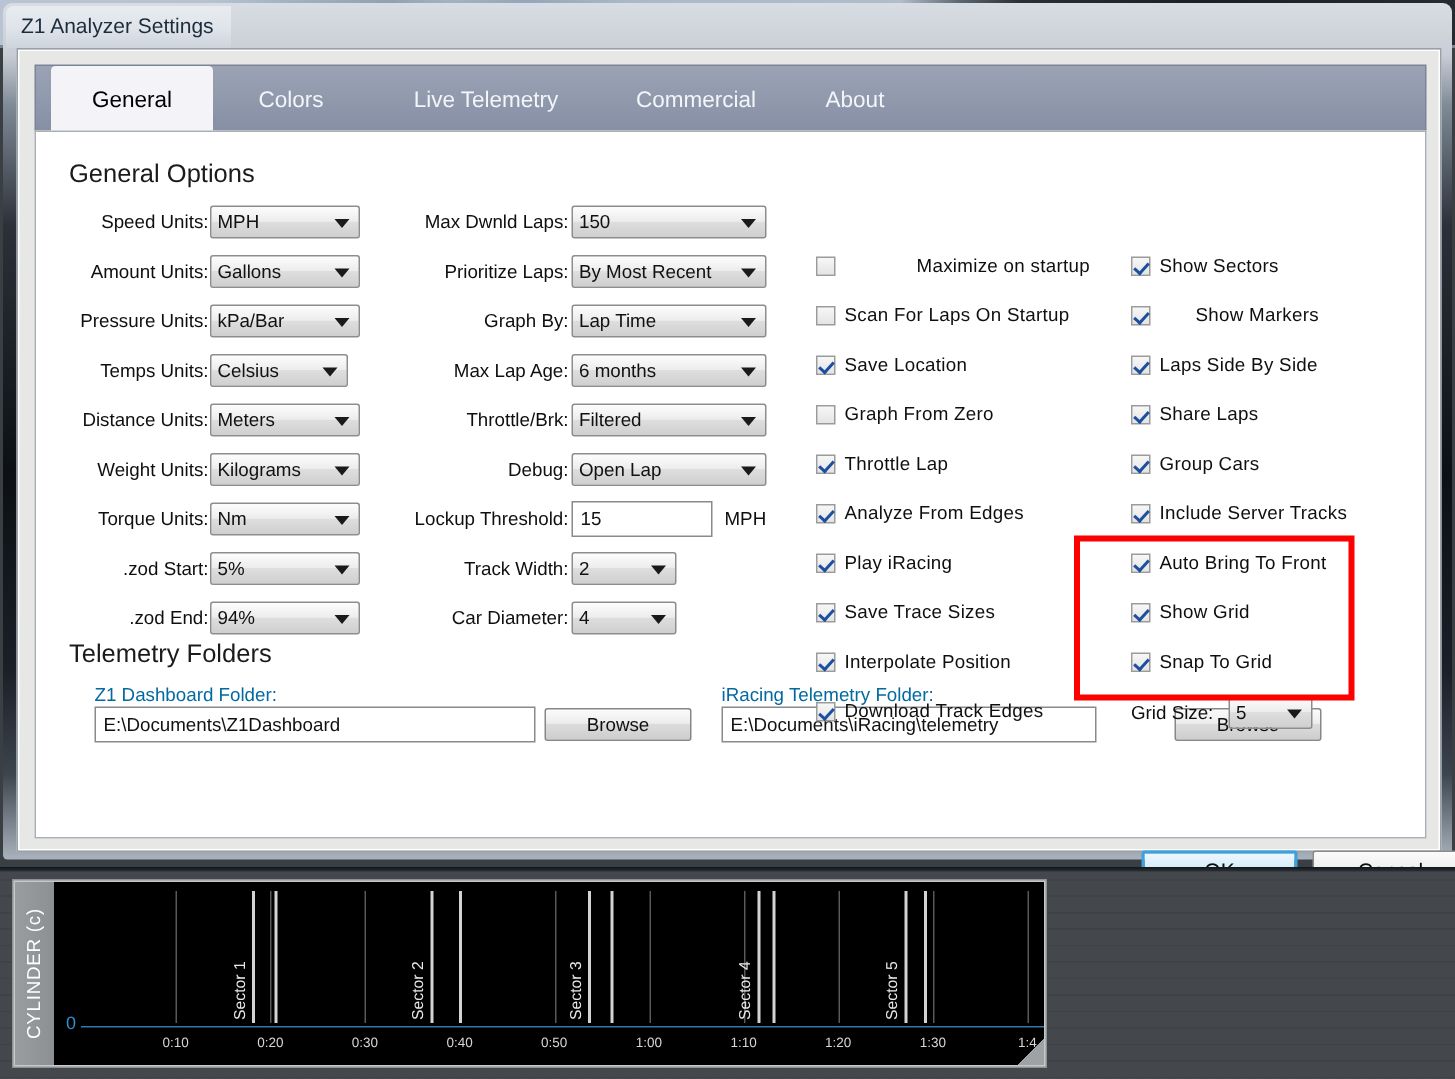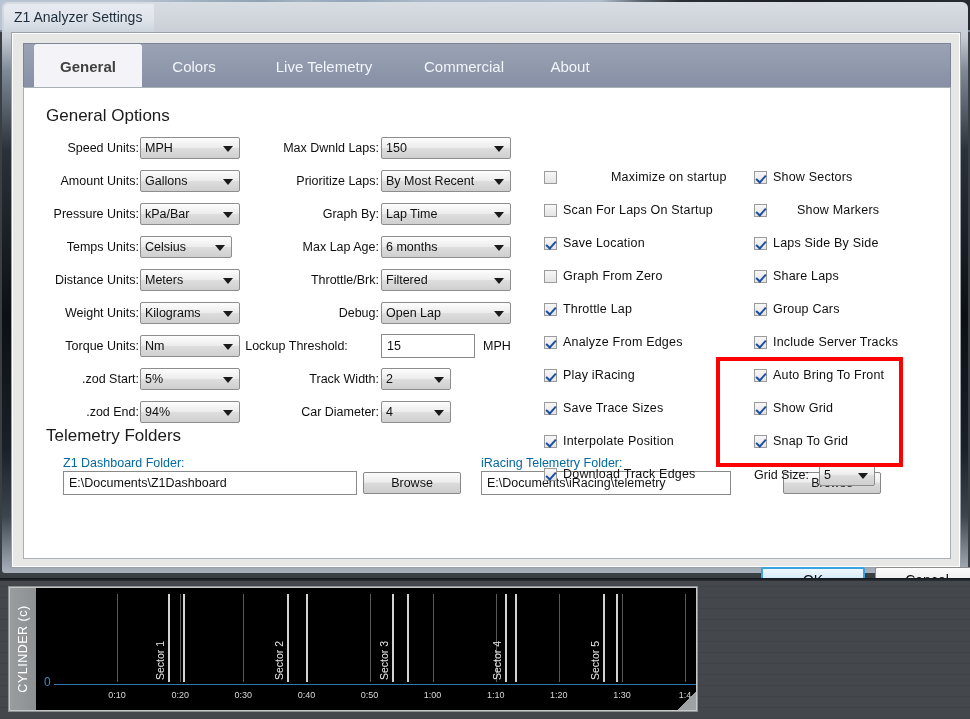--- a/index.html
+++ b/index.html
@@ -63,21 +63,21 @@
     border: 1px solid #7c8496;
   }
   .tab {
     position: absolute; top: 0; height: 45px;
     display: flex; align-items: center; justify-content: center;
     font-size: 15px; color: #f2f5f9; cursor: default;
     padding: 0 12px; white-space: nowrap;
   }
   .tab.active {
     background: #f4f4f8;
-    color: #404040; font-weight: bold;
+    color: #000000; font-weight: normal;
     border-radius: 3px 3px 0 0;
     text-align: center;
   }
 
   
   #tab-panel {
     position: absolute; left: 11px; top: 54px; width: 928px; height: 472px;
     background: #ffffff;
     border: 1px solid #a9afb7;
   }
@@ -344,21 +344,21 @@
         <div class="fld-label" style="left: 190px; top: 185px; width: 165px;">Throttle/Brk:</div>
         <div class="combo" style="left: 357px; top: 181px; width: 130px;">
           <span>Filtered</span>
           <span class="arrow"></span>
         </div>
         <div class="fld-label" style="left: 190px; top: 218px; width: 165px;">Debug:</div>
         <div class="combo" style="left: 357px; top: 214px; width: 130px;">
           <span>Open Lap</span>
           <span class="arrow"></span>
         </div>
-        <div class="fld-label" style="left: 190px; top: 251px; width: 165px; text-align: center;">Lockup Threshold:</div>
+        <div class="fld-label" style="left: 190px; top: 251px; width: 165px;">Lockup Threshold:</div>
         <div class="textbox" style="left: 357px; top: 246px; width: 94px; height: 24px;">15</div>
         <div class="unit-label" style="left: 459px; top: 251px;">MPH</div>
         <div class="fld-label" style="left: 190px; top: 284px; width: 165px;">Track Width:</div>
         <div class="combo" style="left: 357px; top: 280px; width: 70px;">
           <span>2</span>
           <span class="arrow"></span>
         </div>
         <div class="fld-label" style="left: 190px; top: 317px; width: 165px;">Car Diameter:</div>
         <div class="combo" style="left: 357px; top: 313px; width: 70px;">
           <span>4</span>

